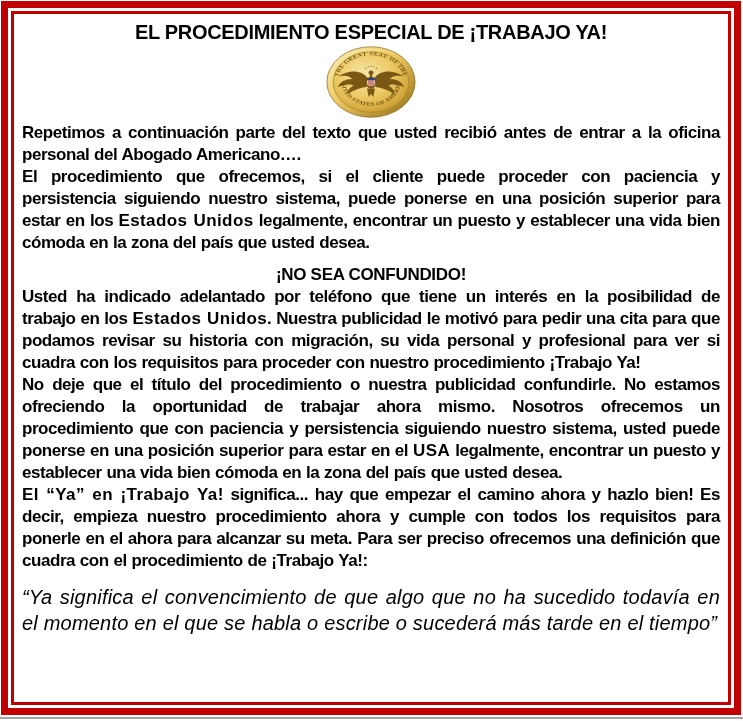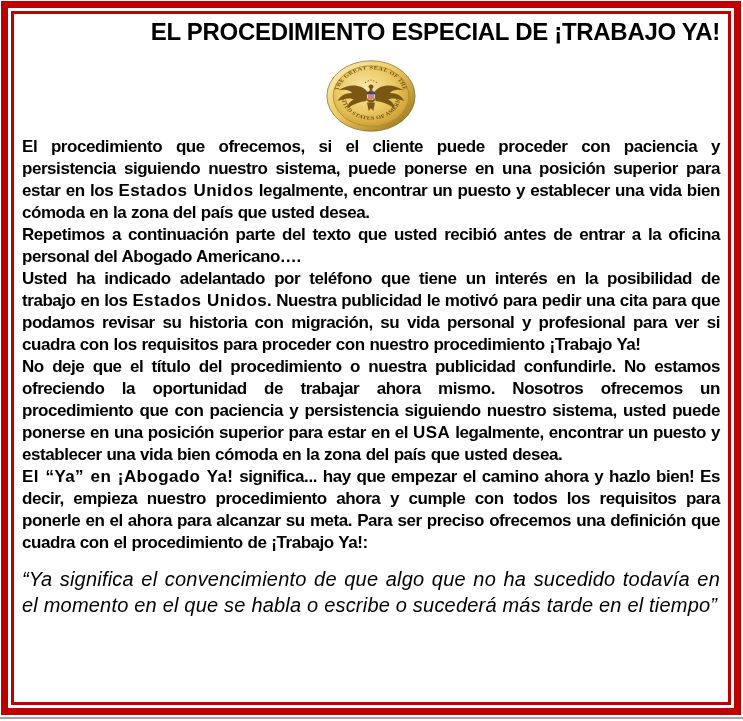--- a/index.html
+++ b/index.html
@@ -15,22 +15,22 @@
   }
   .bottom-edge {
     position:absolute; left:0; right:0; bottom:2px; height:2px;
     background:#a5a5a5;
   }
   .frame-inner {
     border:3px solid var(--red); box-sizing:border-box; height:100%;
     padding:6px 8px 0 8px; overflow:hidden;
   }
   .title {
-    font-size:24px; line-height:24px; font-weight:bold; text-align:right;
-    margin:0 0 16px 0; letter-spacing:-0.3px;
+    font-size:20px; line-height:24px; font-weight:bold; text-align:center;
+    margin:0 0 2px 0; letter-spacing:-0.3px;
   }
   .seal-wrap { text-align:center; height:72px; margin:0 0 4px 0; }
   .seal-wrap svg { display:inline-block; }
   .body-p {
     font-size:17px; line-height:22px; font-weight:bold; text-align:justify;
     margin:0; letter-spacing:-0.45px; word-spacing:0.5px;
   }
   .gap { }
   .section-h {
     font-size:17px; line-height:22px; font-weight:bold; text-align:center;
@@ -96,28 +96,29 @@
         <g>
           <path d="M45.5,44.5 h9 v7 a4.5,4.5 0 0 1 -9,0 Z" fill="#f4f0e4" stroke="#7a5713" stroke-width="0.5"></path>
           <rect x="45.5" y="44.5" width="9" height="3.2" fill="#31427e"></rect>
           <rect x="47.2" y="47.7" width="1.2" height="7" fill="#b02a20"></rect>
           <rect x="49.4" y="47.7" width="1.2" height="7.6" fill="#b02a20"></rect>
           <rect x="51.6" y="47.7" width="1.2" height="7" fill="#b02a20"></rect>
         </g>
       </svg>
     </div>
 
+    <p class="body-p">Repetimos a continuación parte del texto que usted recibió antes de entrar a la oficina personal del Abogado Americano….</p>
+
     <p class="body-p"><span>El procedimiento que ofrecemos, si el cliente puede proceder con paciencia y persistencia siguiendo nuestro sistema, puede ponerse en una posición superior para estar en los </span><span class="wide">Estados Unidos</span><span> legalmente, encontrar un puesto y establecer una vida bien cómoda en la zona del país que usted desea.</span></p>
 
-    <p class="body-p">Repetimos a continuación parte del texto que usted recibió antes de entrar a la oficina personal del Abogado Americano….</p>
-
+    <h2 class="section-h">¡NO SEA CONFUNDIDO!</h2>
 
     <p class="body-p"><span>Usted ha indicado adelantado por teléfono que tiene un interés en la posibilidad de trabajo en los </span><span class="wide">Estados Unidos</span><span>. Nuestra publicidad le motivó para pedir una cita para que podamos revisar su historia con migración, su vida personal y profesional para ver si cuadra con los requisitos para proceder con nuestro procedimiento ¡Trabajo Ya!</span></p>
 
     <p class="body-p gap"><span>No deje que el título del procedimiento o nuestra publicidad confundirle. No estamos ofreciendo la oportunidad de trabajar ahora mismo. Nosotros ofrecemos un procedimiento que con paciencia y persistencia siguiendo nuestro sistema, usted puede ponerse en una posición superior para estar en el </span><span class="wide">USA</span><span> legalmente, encontrar un puesto y establecer una vida bien cómoda en la zona del país que usted desea.</span></p>
 
-    <p class="body-p gap"><span class="wide">El “Ya” en ¡Abogado Ya!</span><span> significa... hay que empezar el camino ahora y hazlo bien! Es decir, empieza nuestro procedimiento ahora y cumple con todos los requisitos para ponerle en el ahora para alcanzar su meta. Para ser preciso ofrecemos una definición que cuadra con el procedimiento de ¡Trabajo Ya!:</span></p>
+    <p class="body-p gap"><span class="wide">El “Ya” en ¡Trabajo Ya!</span><span> significa... hay que empezar el camino ahora y hazlo bien! Es decir, empieza nuestro procedimiento ahora y cumple con todos los requisitos para ponerle en el ahora para alcanzar su meta. Para ser preciso ofrecemos una definición que cuadra con el procedimiento de ¡Trabajo Ya!:</span></p>
 
     <p class="quote-p">“Ya significa el convencimiento de que algo que no ha sucedido todavía en el momento en el que se habla o escribe o sucederá más tarde en el tiempo”</p>
 
   </div>
 </div>
 <div class="bottom-edge"></div>
 
 </body></html>

